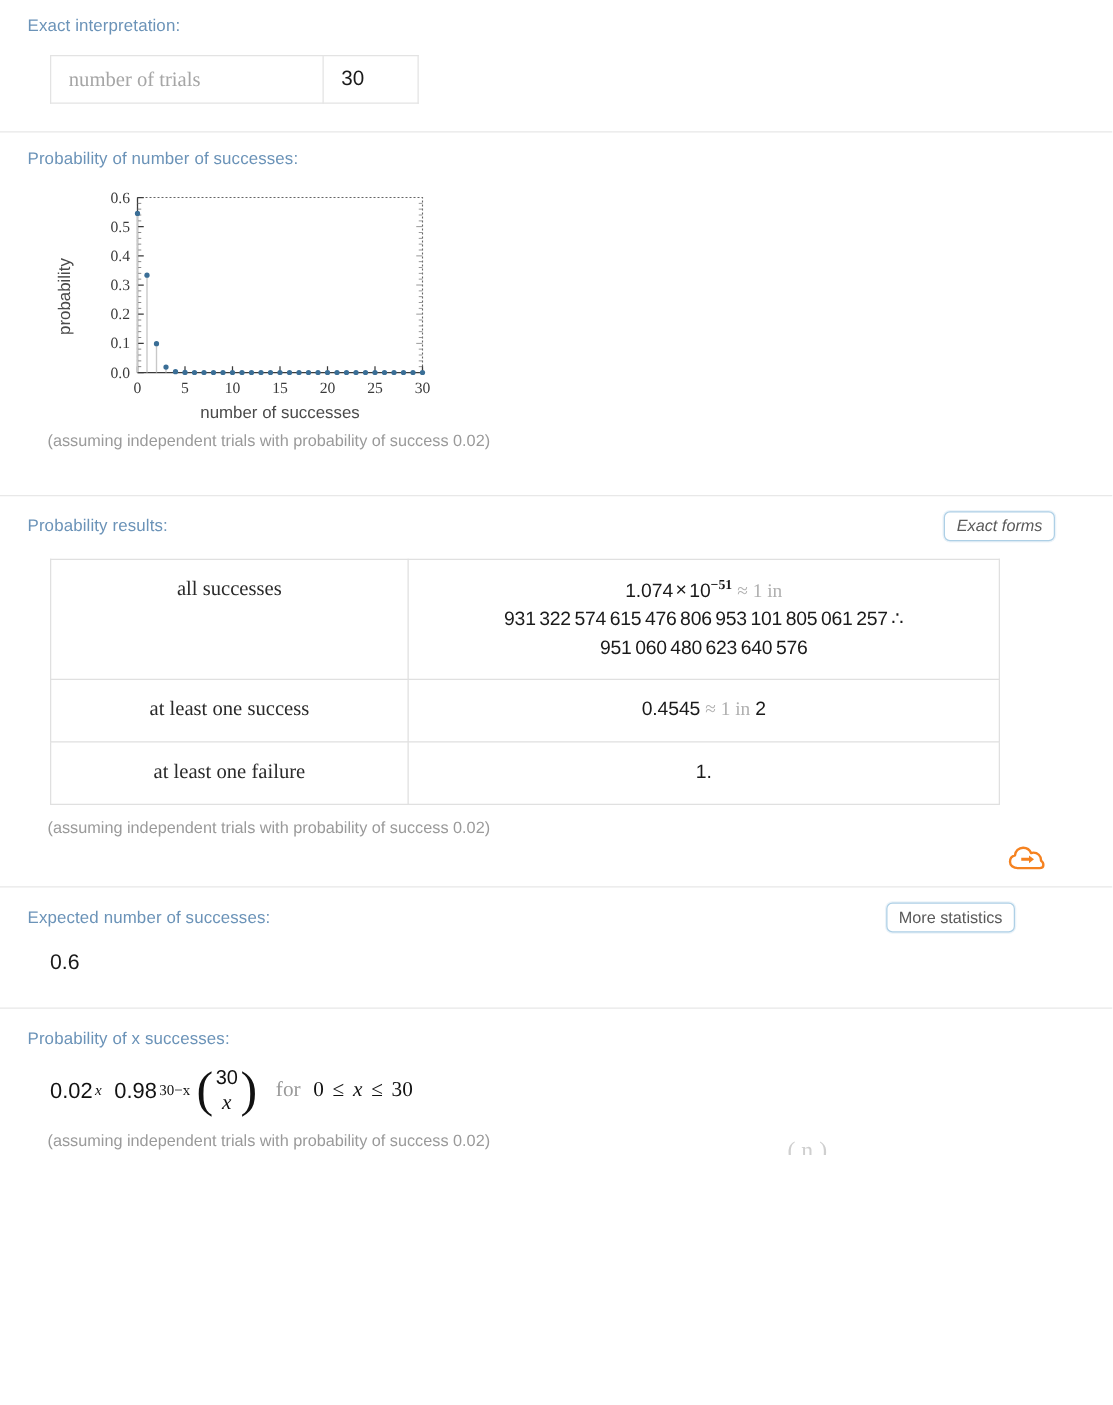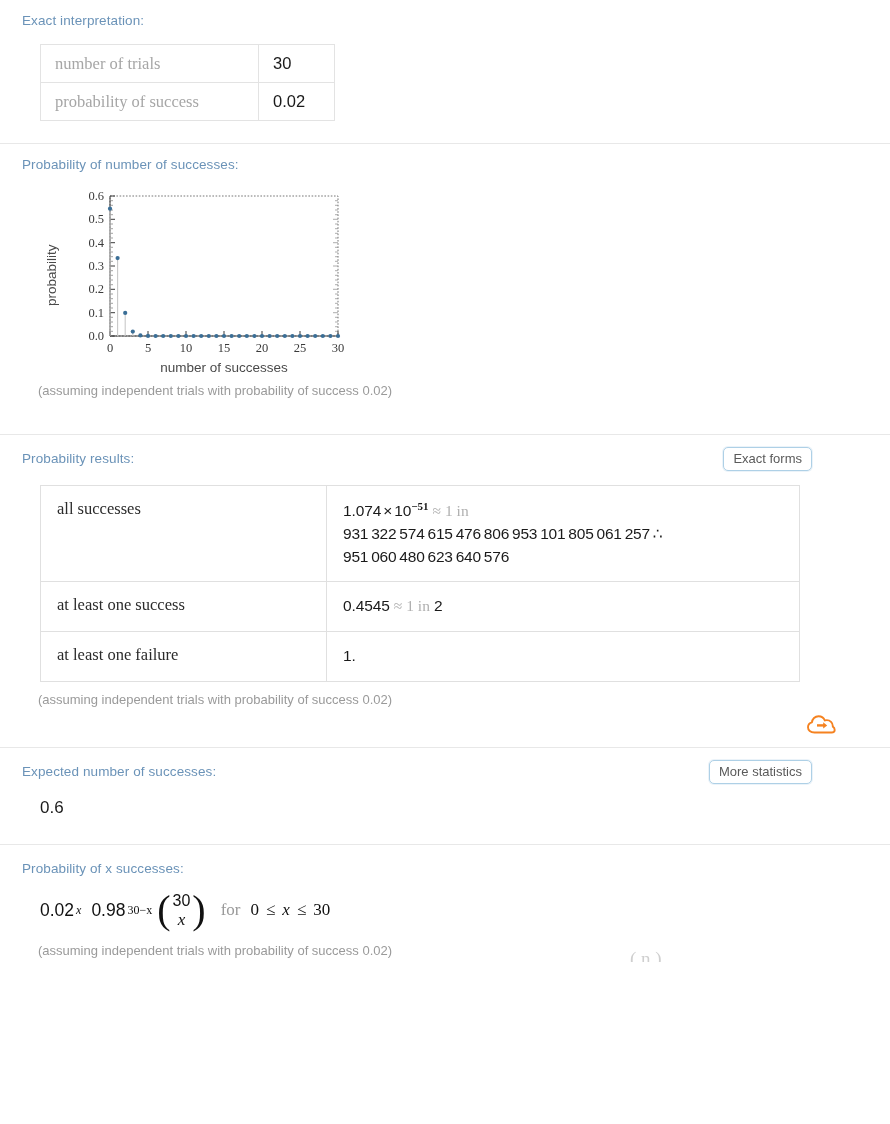--- a/index.html
+++ b/index.html
@@ -80,21 +80,21 @@
     font-size: 13.5px;
     fill: #4a4a4a;
   }
   .tick-label {
     font-family: "Liberation Serif", serif;
     font-size: 12.5px;
     fill: #3a3a3a;
   }
 
   
-  .res-wrap { padding-top: 12px; padding-left: 18px; padding-right: 70px; }
+  .res-wrap { padding-top: 12px; padding-left: 18px; padding-right: 70px; text-align: center; }
   table.results {
     border-collapse: collapse;
     width: 760px;
     table-layout: fixed;
   }
   table.results td {
     border: 1px solid #e0e0e0;
     padding: 13px 16px;
     vertical-align: top;
     font-family: "Liberation Serif", serif;
@@ -160,24 +160,20 @@
   <div class="section">
     <div class="sec-head">
       <span class="sec-head-label">Exact interpretation:</span>
     </div>
     <div class="interp-wrap">
       <table class="interp">
         <tbody>
             <tr>
           <td class="interp-key">number of trials</td>
           <td class="interp-val">30</td>
-        </tr>
-        <tr>
-          <td class="interp-key">probability of success</td>
-          <td class="interp-val">0.02</td>
         </tr>
       </tbody>
         </table>
     </div>
   </div>
 
   <div class="divider" style="margin-top:22px;"></div>
 
   <div class="section">
     <div class="sec-head">
@@ -332,21 +328,21 @@
     </div>
 
     <div class="caption" style="padding-left:16px;">(assuming independent trials with probability of success 0.02)</div>
   </div>
 
   <div class="divider" style="margin-top:36px;"></div>
 
   <div class="section">
     <div class="sec-head" style="padding-top:16px;">
       <span class="sec-head-label">Probability results:</span>
-      <button class="pillbtn" style="margin-right:56px;margin-top:-4px;">Exact forms</button>
+      <button class="pillbtn" style="margin-right:24px;margin-top:-4px;font-style:italic;">Exact forms</button>
     </div>
 
     <div class="res-wrap">
       <table class="results">
         <tbody>
             <tr>
           <td class="res-key">all successes</td>
           <td class="res-val">
             <span class="num">1.074</span><span class="num" style="margin:0 2px;">×</span><span class="num">10</span><sup class="exp">−51</sup>
             <span class="approx">≈ 1 in</span><br>

